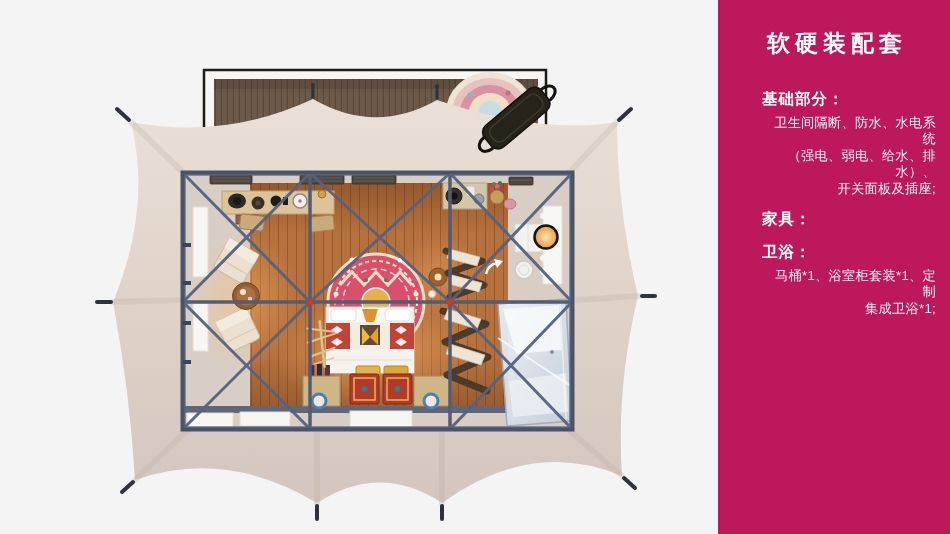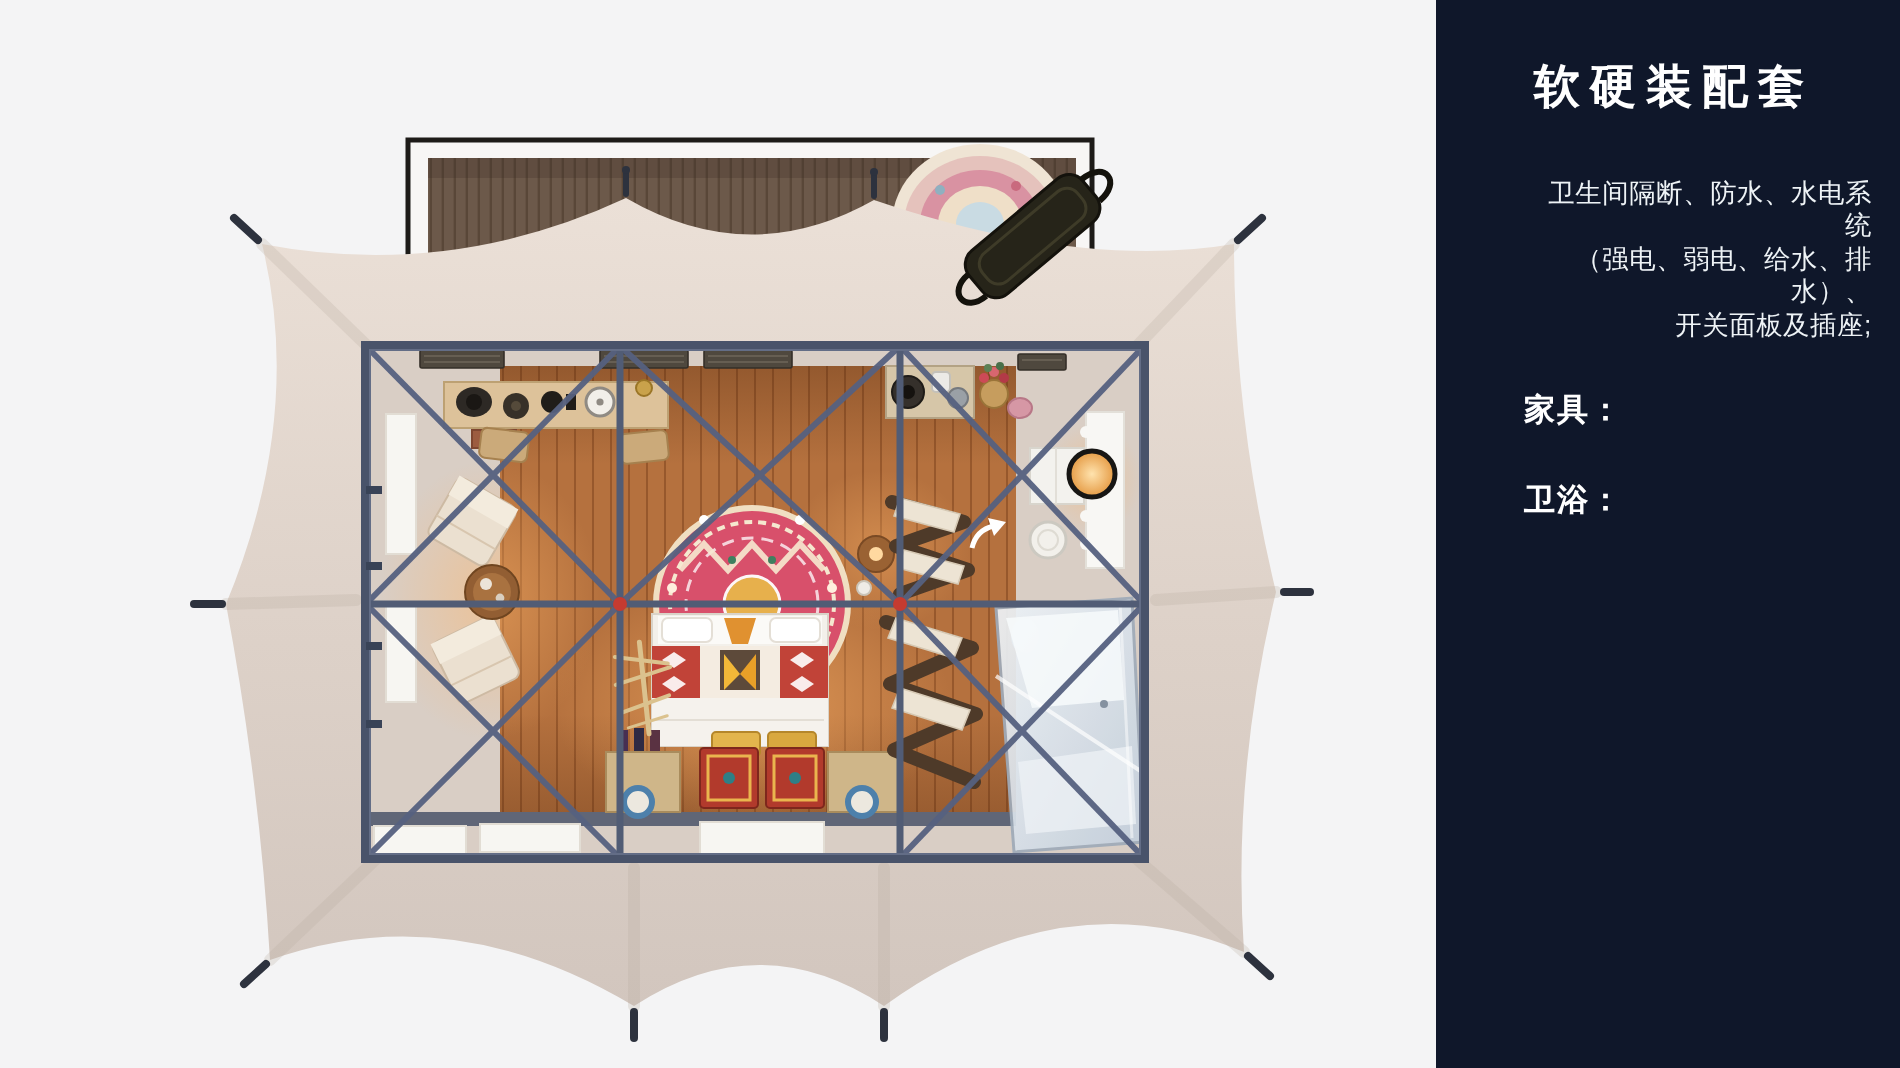--- a/index.html
+++ b/index.html
@@ -1,24 +1,24 @@
 <!DOCTYPE html>
 <html><head>
 <meta charset="utf-8">
 <style>
   html,body{margin:0;padding:0;}
   body{font-family:"Liberation Sans","DejaVu Sans",sans-serif;background:#e9e9ea;}
   .canvas{position:relative;width:950px;height:534px;background:#f4f4f5;overflow:hidden;}
   .plan{position:absolute;left:0;top:0;width:718px;height:534px;}
-  .panel{position:absolute;left:718px;top:0;width:232px;height:534px;background:#0f172a;
+  .panel{position:absolute;left:718px;top:0;width:232px;height:534px;background:#be185d;
          color:#fff;box-sizing:border-box;padding:0 14px 0 44px;}
   .panel-title{font-size:23px;font-weight:bold;letter-spacing:5px;text-align:center;
                margin:28px -4px 0 -28px;color:#ffffff;}
   .sections{margin-top:30px;}
-  .section{margin-top:24px;}
+  .section{margin-top:12px;}
   .section:first-child{margin-top:0;}
   .sec-head{font-size:15.5px;font-weight:bold;letter-spacing:1px;color:#ffffff;margin:0 0 5px 0;}
   .sec-body{font-size:13.2px;line-height:16.4px;letter-spacing:0.3px;color:#eef3f6;
             white-space:pre-line;margin:0;text-align:right;}
 </style>
 </head>
 <body>
 
 <div class="canvas">
 
@@ -341,29 +341,32 @@
         <circle cx="310" cy="302" r="3.5" fill="#c53b30"></circle>
         <circle cx="450" cy="302" r="3.5" fill="#c53b30"></circle>
       </g>
     </g>
   </svg>
 
   <aside class="panel">
     <h1 class="panel-title">软硬装配套</h1>
     <div class="sections">
       <div class="section">
+        <p class="sec-head">基础部分：</p>
         <p class="sec-body">卫生间隔断、防水、水电系统
 （强电、弱电、给水、排水）、
 开关面板及插座;</p>
       </div>
       <div class="section">
         <p class="sec-head">家具：</p>
       </div>
       <div class="section">
       </div>
       <div class="section">
         <p class="sec-head">卫浴：</p>
+        <p class="sec-body">马桶*1、浴室柜套装*1、定制
+集成卫浴*1;</p>
       </div>
 
     </div>
   </aside>
 
 </div>
 
 </body></html>

